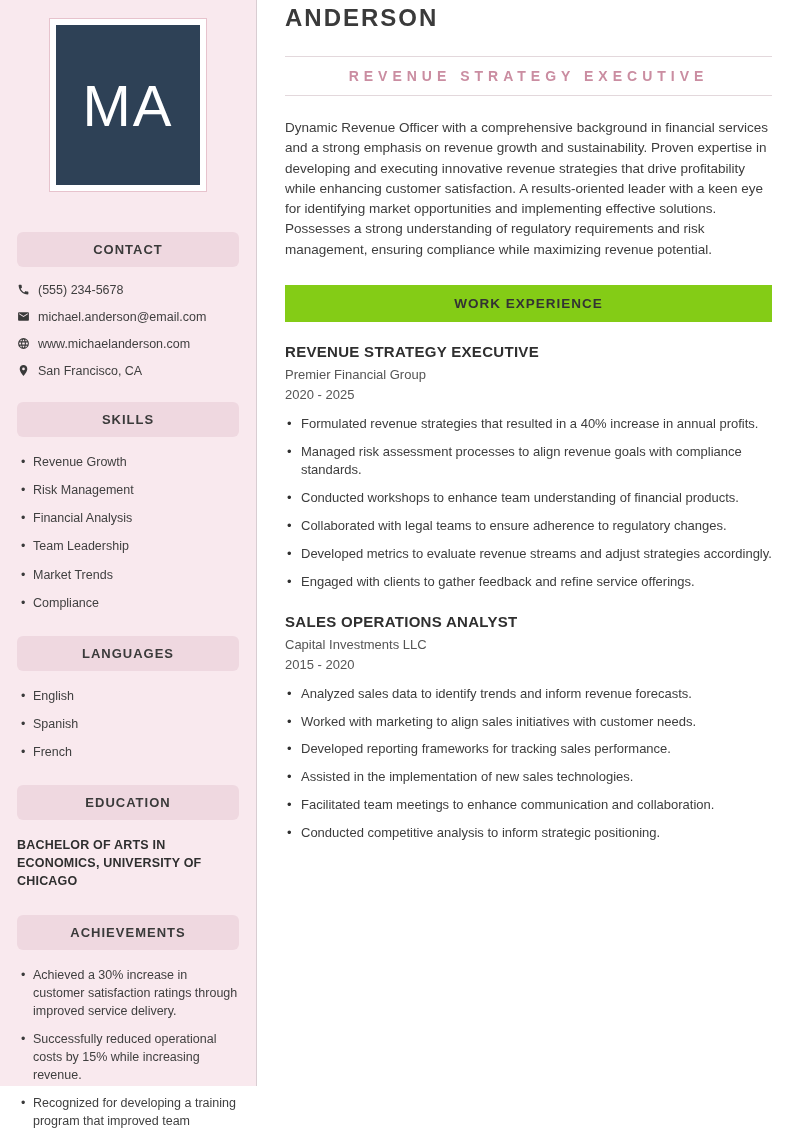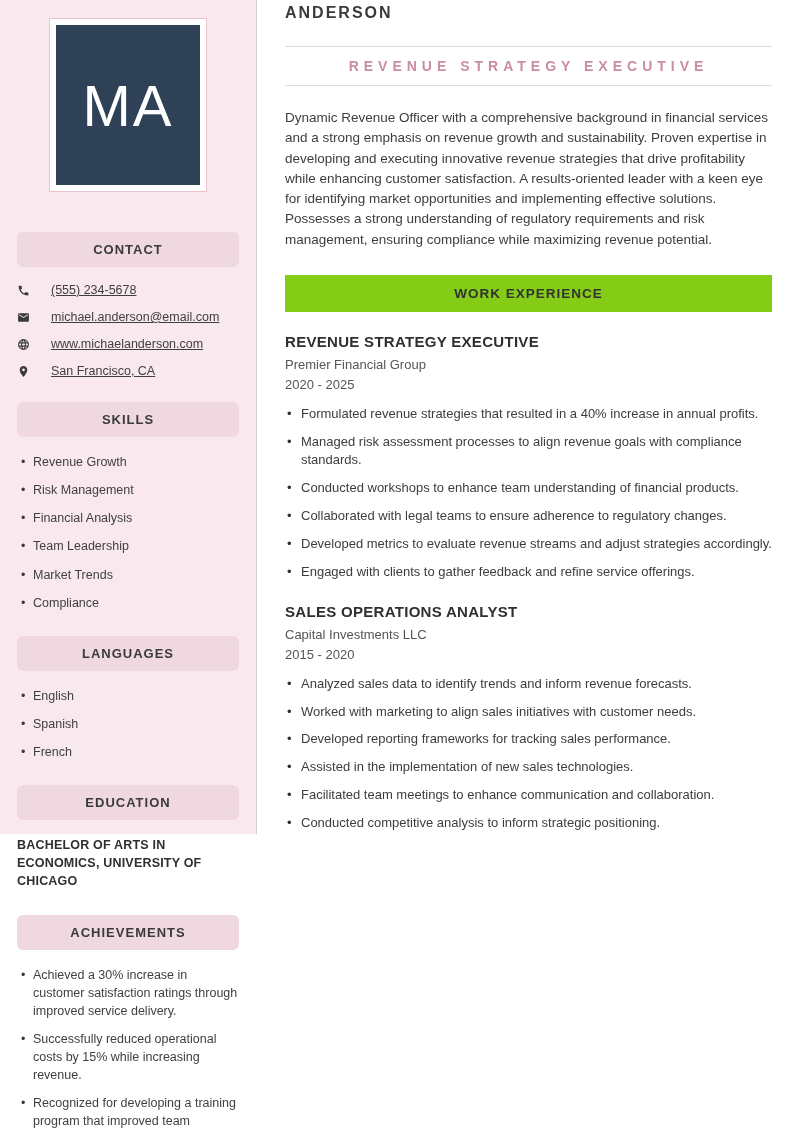--- a/index.html
+++ b/index.html
@@ -2,21 +2,21 @@
 <html><head>
 <meta charset="utf-8">
 <style>
   * { margin:0; padding:0; box-sizing:border-box; }
   html,body { background:#ffffff; }
   body { font-family:"Liberation Sans", sans-serif; color:#3d3d3d; }
   .page { position:relative; width:800px; height:1130px; background:#ffffff; overflow:hidden; }
 
   
   .sidebar {
-    position:absolute; left:0; top:0; width:257px; height:834px;
+    position:absolute; left:0; top:0; width:257px; height:1086px;
     background:#f9e9ee; border-right:1px solid #d9cdd2;
     padding:18px 17px 0 17px;
   }
   .photo-frame {
     width:158px; margin:0 auto 40px auto;
     background:#ffffff; border:1px solid #e7c3cd; padding:6px;
   }
   .photo-inner {
     background:#2e4156; height:160px;
     display:flex; align-items:center; justify-content:center;
@@ -25,22 +25,22 @@
 
   .side-section { margin-bottom:24px; }
   .side-header {
     background:#efd8e0; padding:10px 4px; text-align:center;
     font-weight:bold; font-size:13px; letter-spacing:1px; color:#3a3a3a;
     margin-bottom:16px;
     border-radius:6px;
   }
   .contact-list { list-style:none; }
   .contact-list li {
-    display:flex; align-items:center; gap:21px;
-    margin-bottom:13px; font-size:12.5px; color:#3f3f3f;text-decoration:underline;
+    display:flex; align-items:flex-start; gap:8px;
+    margin-bottom:13px; font-size:12.5px; color:#3f3f3f;
   }
   .cicon { width:13px; height:13px; flex:0 0 13px; display:inline-flex; }
   .cicon svg { width:13px; height:13px; fill:#3a3a3a; }
 
   .dot-list { list-style:none; padding-left:4px; }
   .dot-list li {
     position:relative; padding-left:12px; margin-bottom:10px;
     font-size:12.5px; color:#3f3f3f; line-height:1.45;
   }
   .dot-list li::before { content:"•"; position:absolute; left:0; color:#3a3a3a; }
@@ -50,21 +50,21 @@
     color:#2f2f2f; letter-spacing:0.2px;
   }
 
   
   .main { position:absolute; left:285px; top:0; width:487px; }
   .first-name {
     font-family:"DejaVu Serif", serif; font-style:italic;
     font-size:46px; color:#333333; margin-top:26px; line-height:1.05;
   }
   .last-name {
-    font-size:16px; font-weight:bold; letter-spacing:2px;
+    font-size:24px; font-weight:bold; letter-spacing:2px;
     color:#3a3a3a; margin-top:4px;
   }
   .title-band {
     margin-top:24px; padding:11px 0;
     border-top:1px solid #e3d8dc; border-bottom:1px solid #e3d8dc;
     text-align:center; color:#ca8da1; font-weight:bold;
     letter-spacing:5px; font-size:14px;
   }
   .summary { margin-top:22px; font-size:13.5px; line-height:1.5; color:#3d3d3d; }
 

